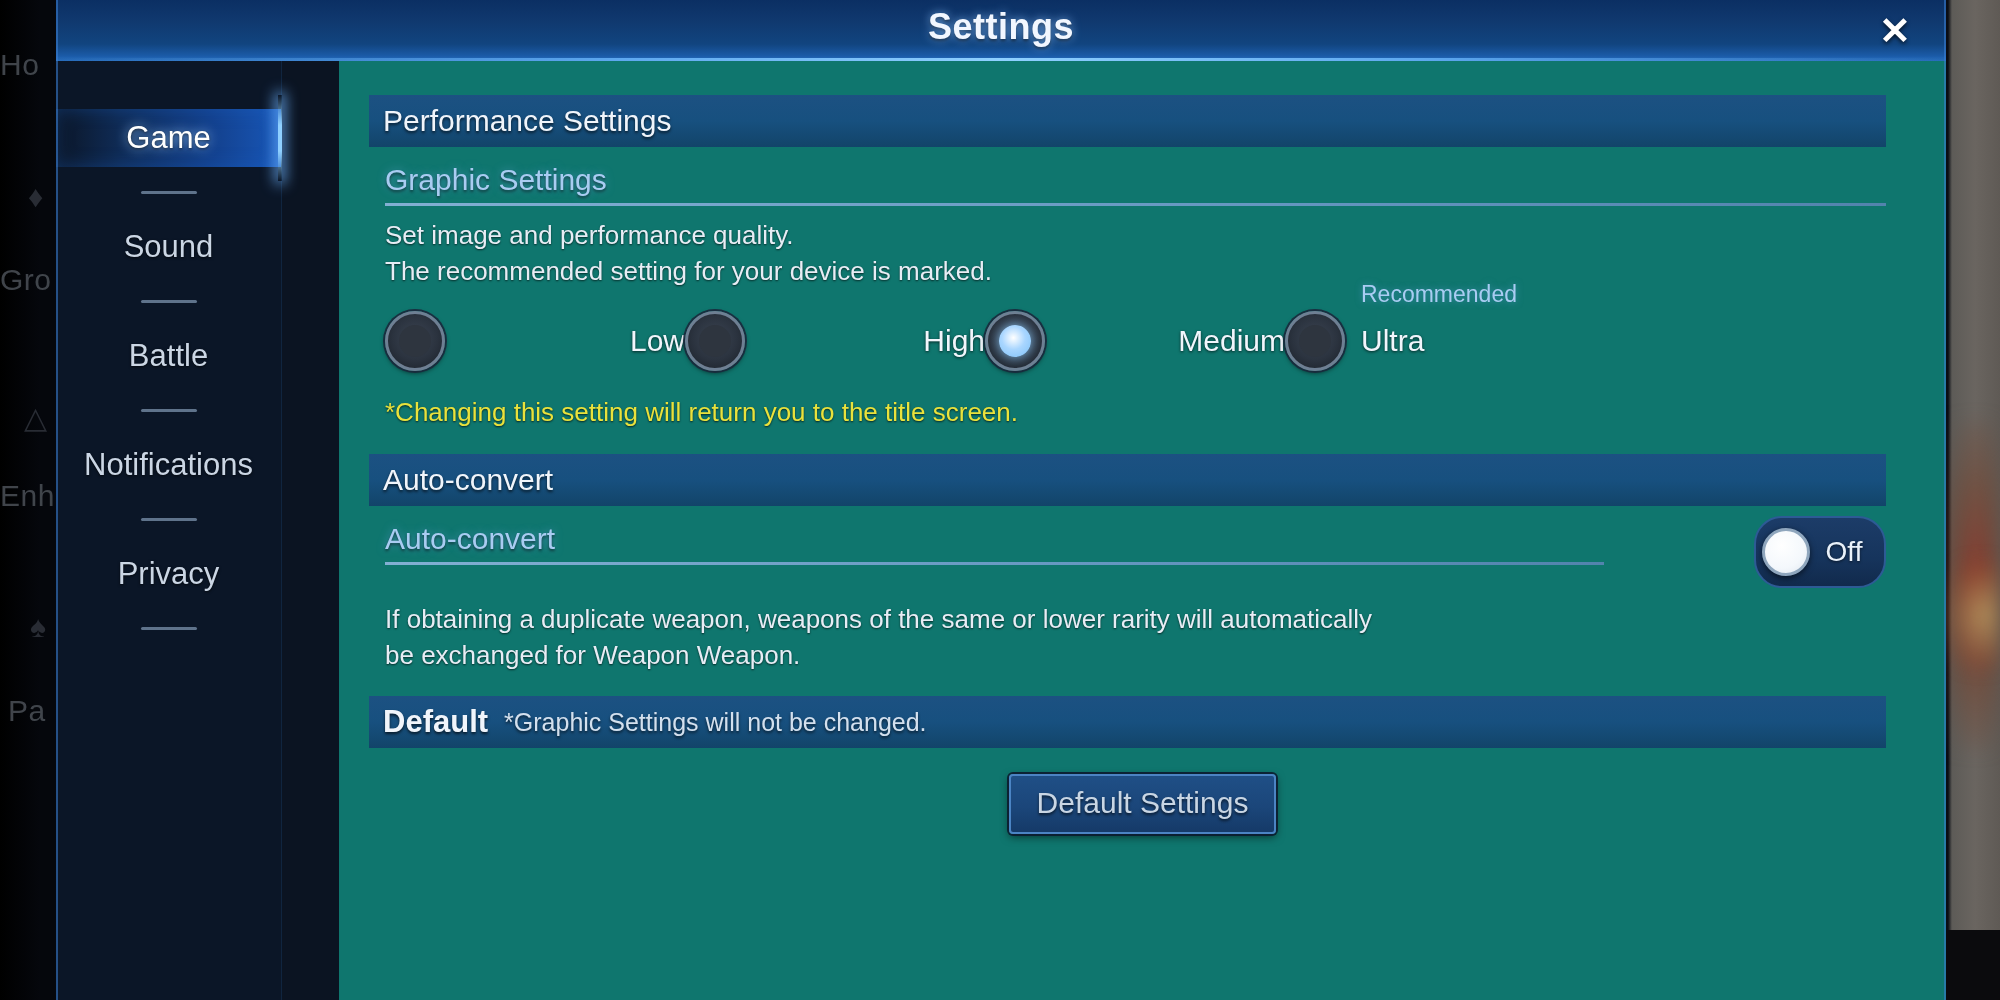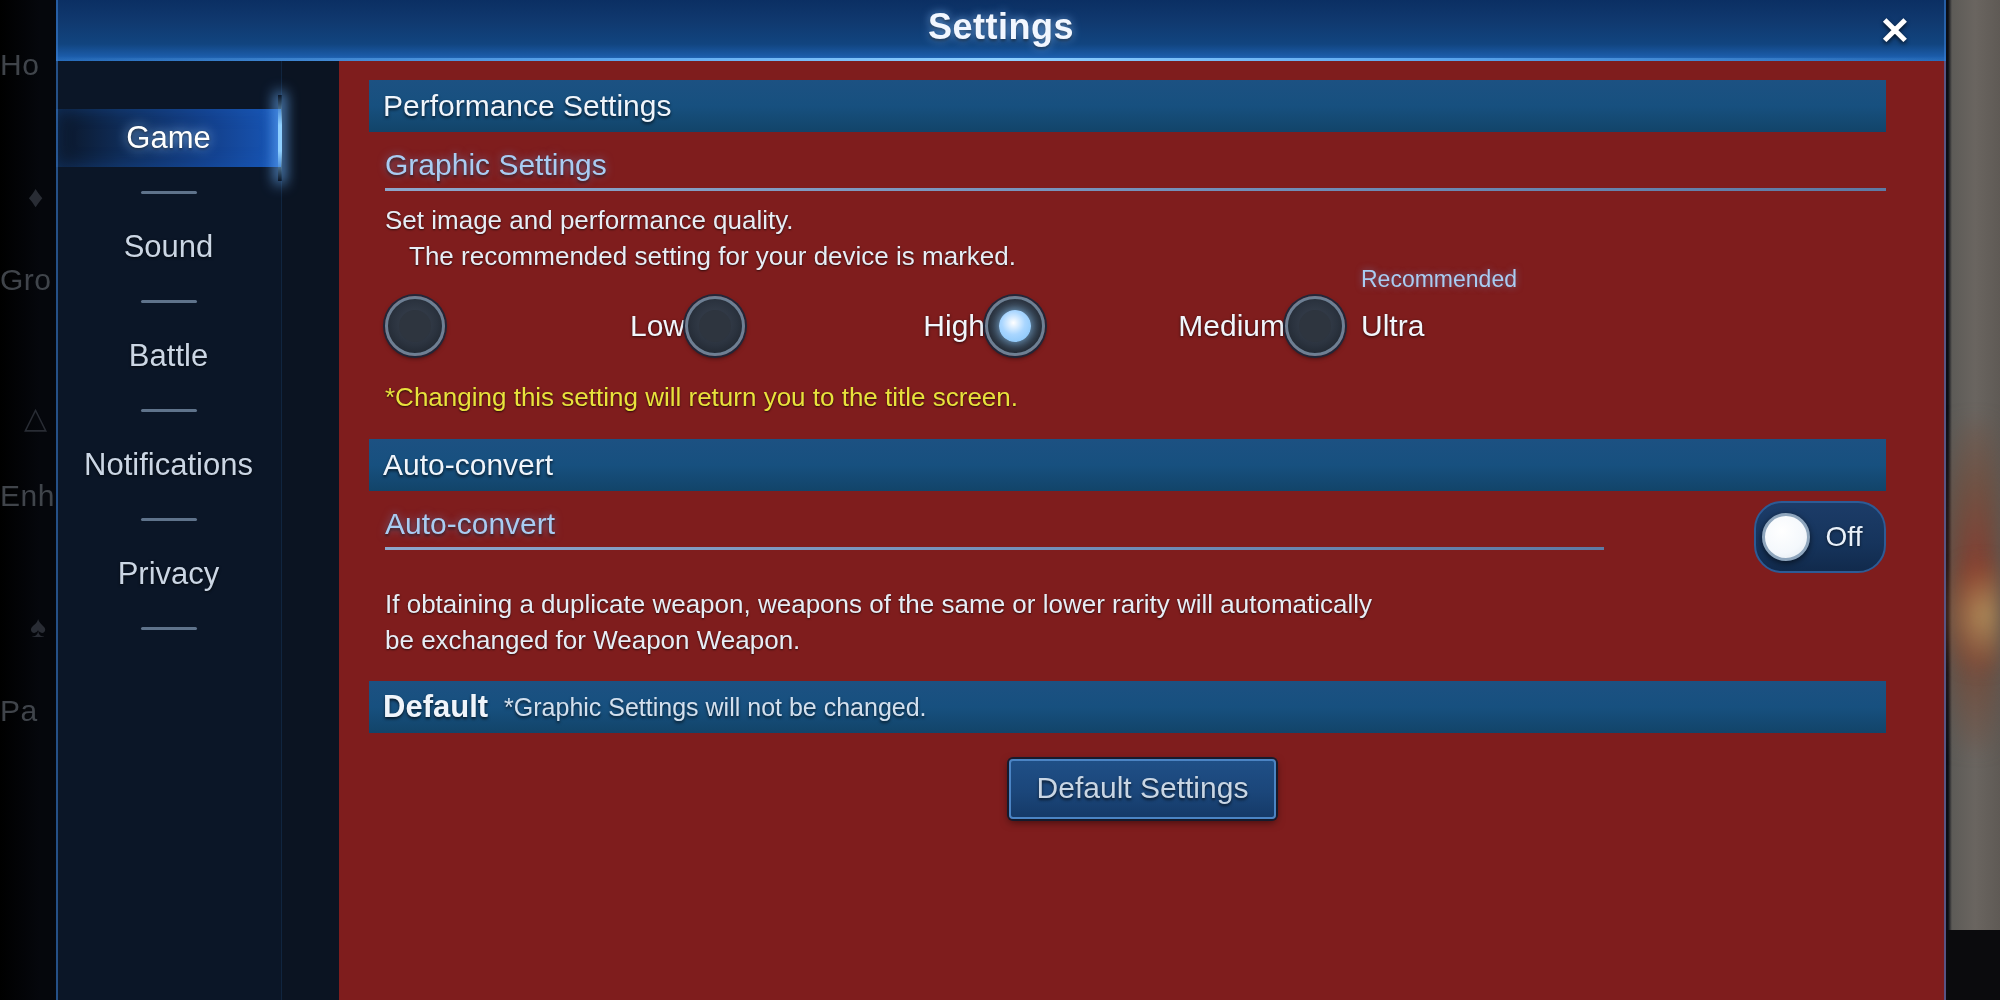--- a/index.html
+++ b/index.html
@@ -121,22 +121,22 @@
     width:56px; height:3px; margin:24px auto;
     background:#7c93ad;
     opacity:.75;
     border-radius:2px;
   }
   .nav-spacer { height:48px; }
 
   
   #content {
     position:absolute; left:283px; top:61px; right:0; bottom:0;
-    background:#7f1d1d;
-    padding:19px 0 0 0;
+    background:#0f766e;
+    padding:34px 0 0 0;
     overflow:hidden;
   }
   .section-bar {
     margin:0 60px 0 30px;
     height:52px;
     background:linear-gradient(180deg,#1c5182 0%,#17507f 50%,#124469 100%);
     display:flex; align-items:center;
     padding-left:14px;
     gap:16px;
   }
@@ -263,21 +263,21 @@
 <body>
 
 <div id="backdrop">
   <div class="bg-blob"></div>
   <div class="bg-blob2"></div>
   <div class="bg-bottom-dark"></div>
 
   <span class="bg-text" style="left:0px; top:48px;">Ho</span>
   <span class="bg-text" style="left:0px; top:263px;">Gro</span>
   <span class="bg-text" style="left:0px; top:479px;">Enh</span>
-  <span class="bg-text" style="left:0px; top:694px;">Pa</span>
+  <span class="bg-text" style="left:8px; top:694px;">Pa</span>
 
   <span class="bg-glyph" style="left:28px; top:180px;">♦</span>
   <span class="bg-glyph" style="left:24px; top:400px;">△</span>
   <span class="bg-glyph" style="left:30px; top:610px;">♠</span>
 </div>
 
 <div id="modal">
 
   <div id="titlebar">
     <div id="title-text">Settings</div>
@@ -318,21 +318,21 @@
 
     <div class="section-bar">
       <span class="bar-title">Performance Settings</span>
     </div>
 
     <div class="sub-block">
       <div class="sub-head">Graphic Settings</div>
       <div class="sub-rule"></div>
 
       <div class="desc">Set image and performance quality.</div>
-      <div class="desc" style="margin-top:2px;margin-left:24px;">The recommended setting for your device is marked.</div>
+      <div class="desc" style="margin-top:2px;">The recommended setting for your device is marked.</div>
 
       <div class="radio-row">
         <div class="radio-opt" style="width:300px;">
           <span class="dot">
               <span class="inner"></span>
             </span>
           <span class="rlabel">Low</span>
         </div>
         <div class="radio-opt" style="width:300px;">
           <span class="dot">

